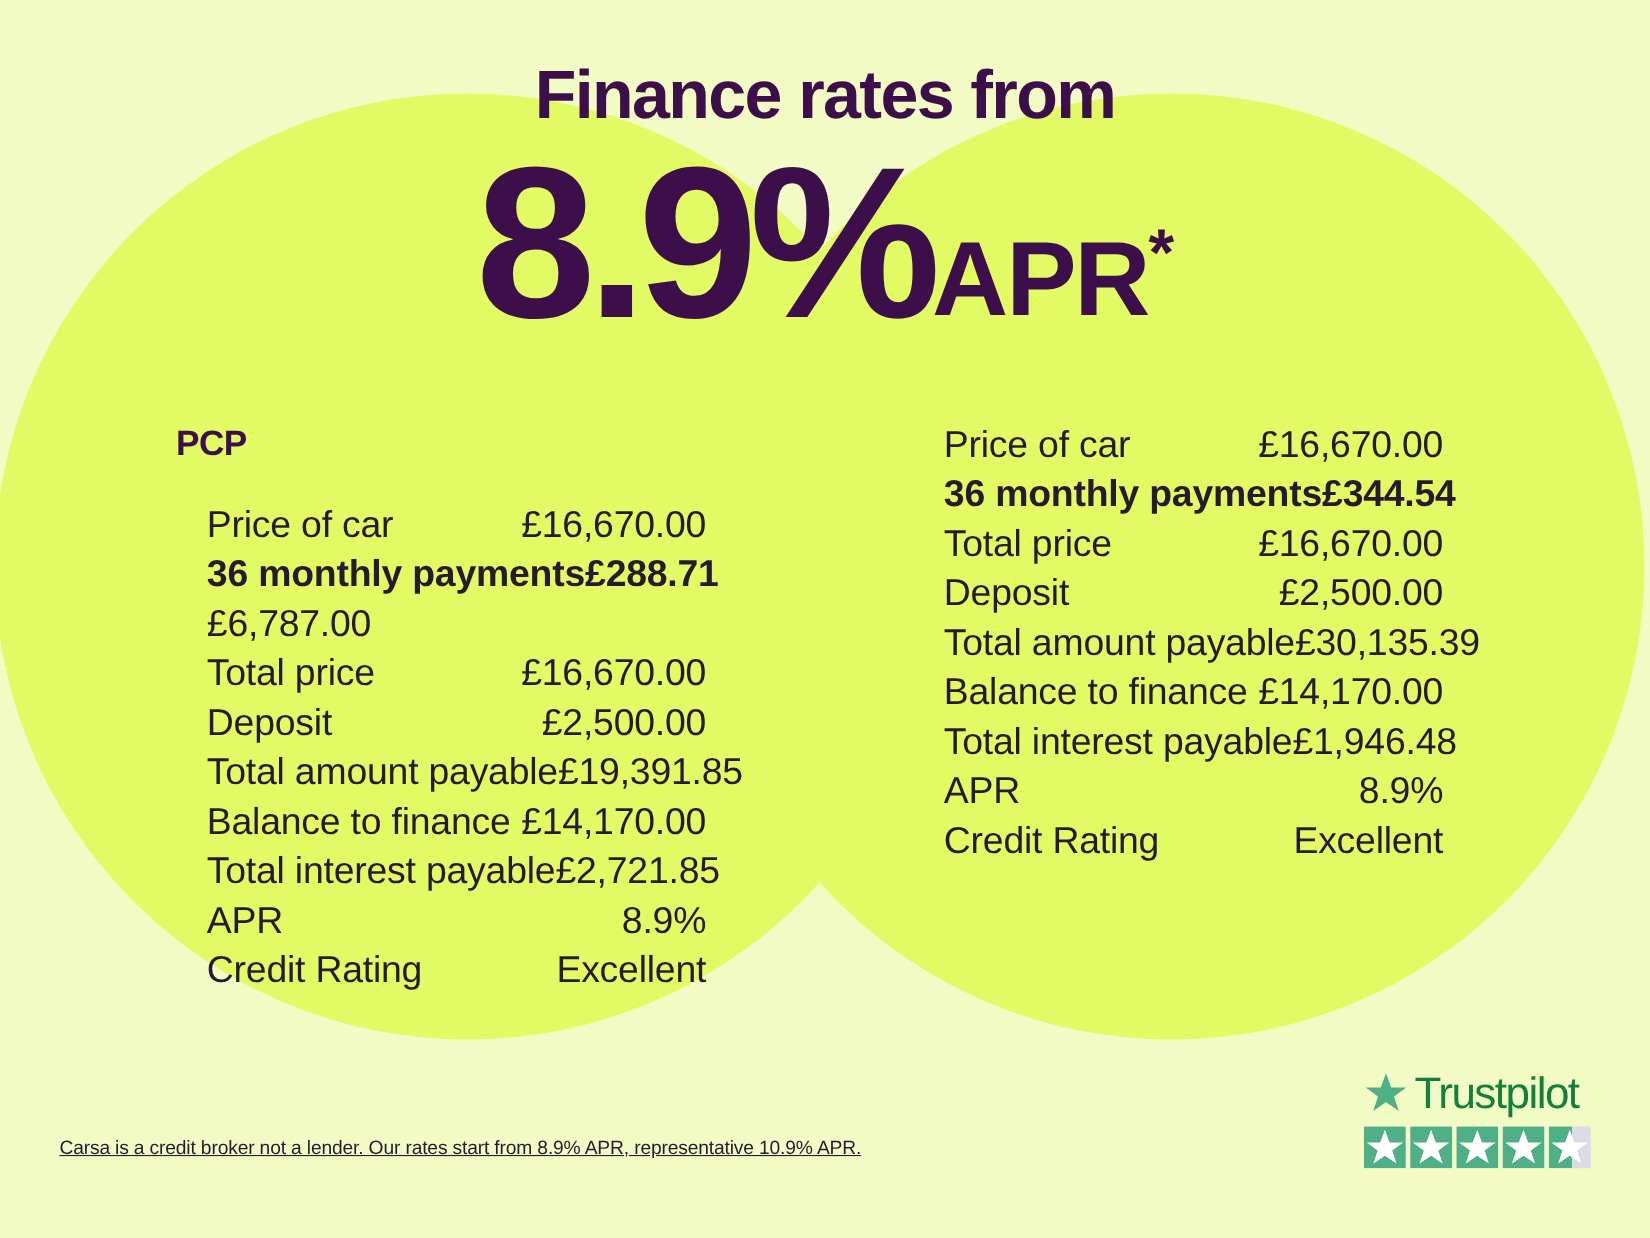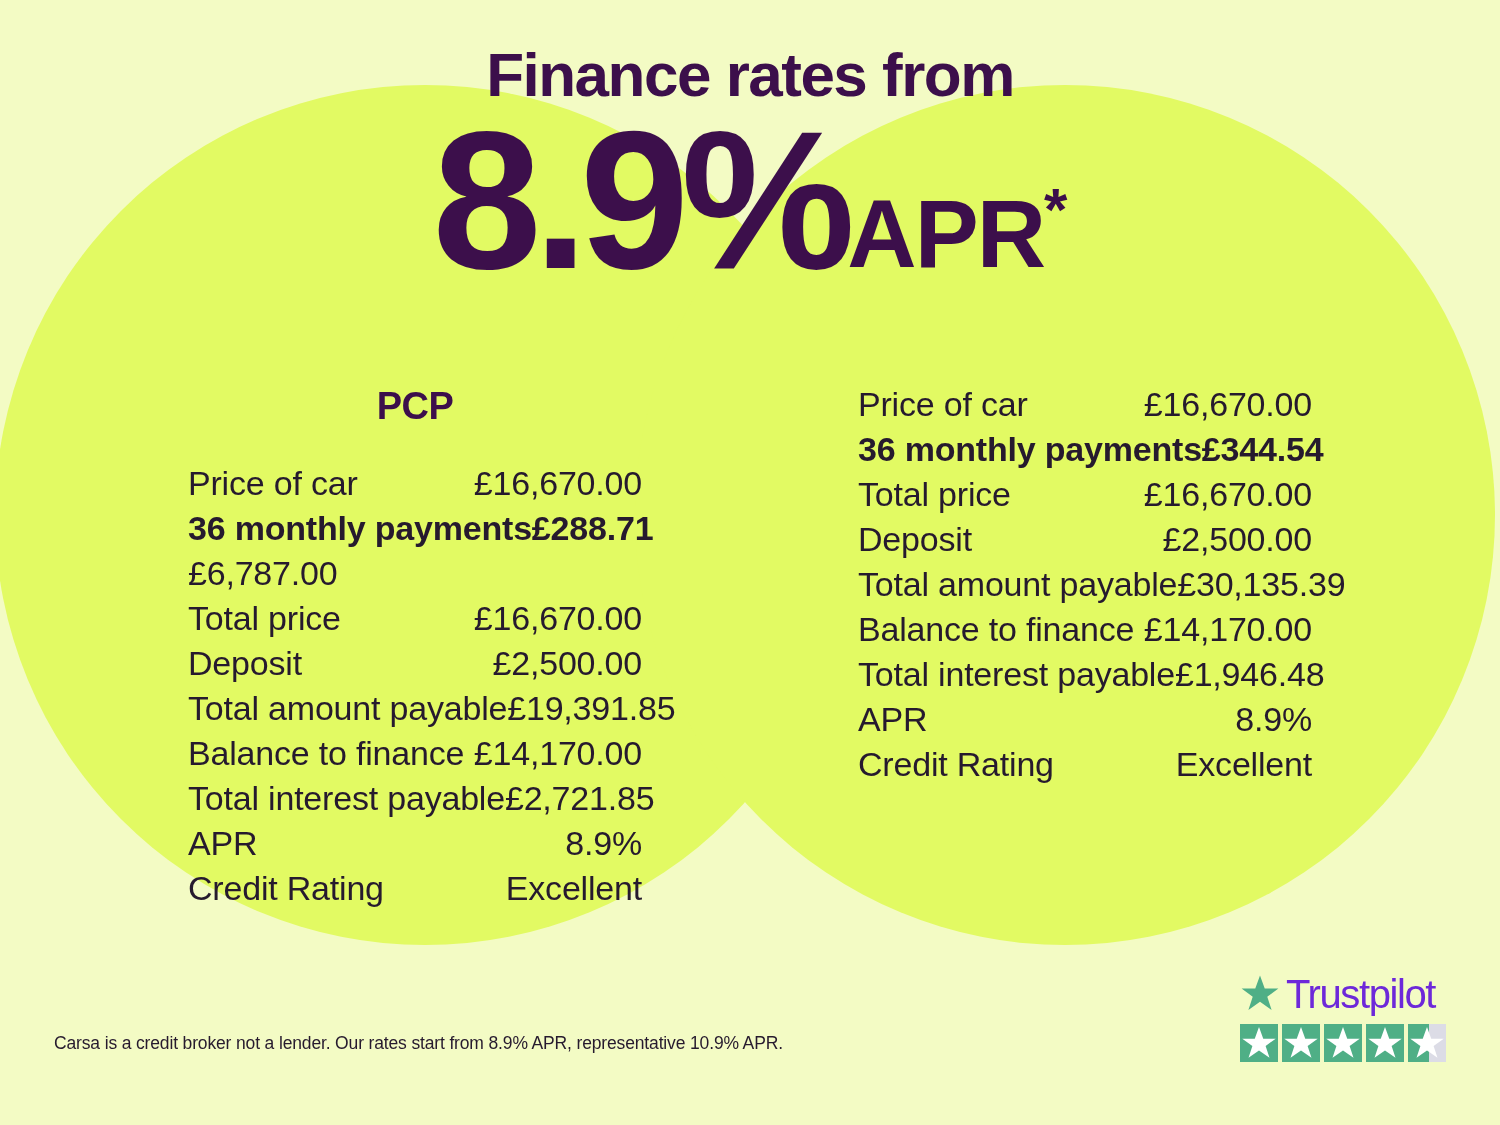--- a/index.html
+++ b/index.html
@@ -55,21 +55,21 @@
     left: 0;
     width: 1500px;
     text-align: center;
   }
   #headline-title {
     font-size: 62px;
     font-weight: 700;
     color: #3C0F4B;
     letter-spacing: -1.5px;
     line-height: 1.05;
-    margin: 4px;
+    margin: 16px;
   }
   #headline-rate-row {
     margin-top: 8px;
     display: flex;
     align-items: flex-end;
     justify-content: center;
     line-height: 0.94;
   }
   #headline-rate {
     font-size: 196px;
@@ -107,24 +107,24 @@
     left: 0;
     width: 1500px;
     display: flex;
     justify-content: center;
     gap: 160px;
   }
   .plan {
     width: 510px;
   }
   .plan-title {
-    font-size: 38px;
+    font-size: 32px;
     font-weight: 800;
     color: #3C0F4B;
-    text-align: center;
+    text-align: left;
     letter-spacing: -0.5px;
     margin: 0 0 36px 0;
   }
   .rows {
     display: flex;
     flex-direction: column;
   }
   .fin-row {
     display: flex;
     justify-content: space-between;
@@ -153,20 +153,21 @@
     left: 54px;
     top: 1030px;
     width: 800px;
     color: #261A2E;
     font-size: 17.5px;
     line-height: 1.55;
     letter-spacing: -0.15px;
   }
   #disclaimer div {
     white-space: nowrap;
+    text-decoration: underline;
   }
 
   
   #trustpilot {
     position: absolute;
     right: 48px;
     top: 972px;
     width: 212px;
   }
   #trustpilot-wordmark-row {
@@ -176,21 +177,21 @@
     height: 44px;
   }
   #trustpilot-logo-star {
     width: 40px;
     height: 40px;
     flex: none;
   }
   #trustpilot-wordmark {
     font-size: 40px;
     font-weight: 400;
-    color: #6d28d9;
+    color: #15803d;
     letter-spacing: -1.4px;
     line-height: 1;
   }
   #trustpilot-stars {
     display: flex;
     gap: 4px;
     margin-top: 8px;
   }
   .tp-star-box {
     position: relative;

